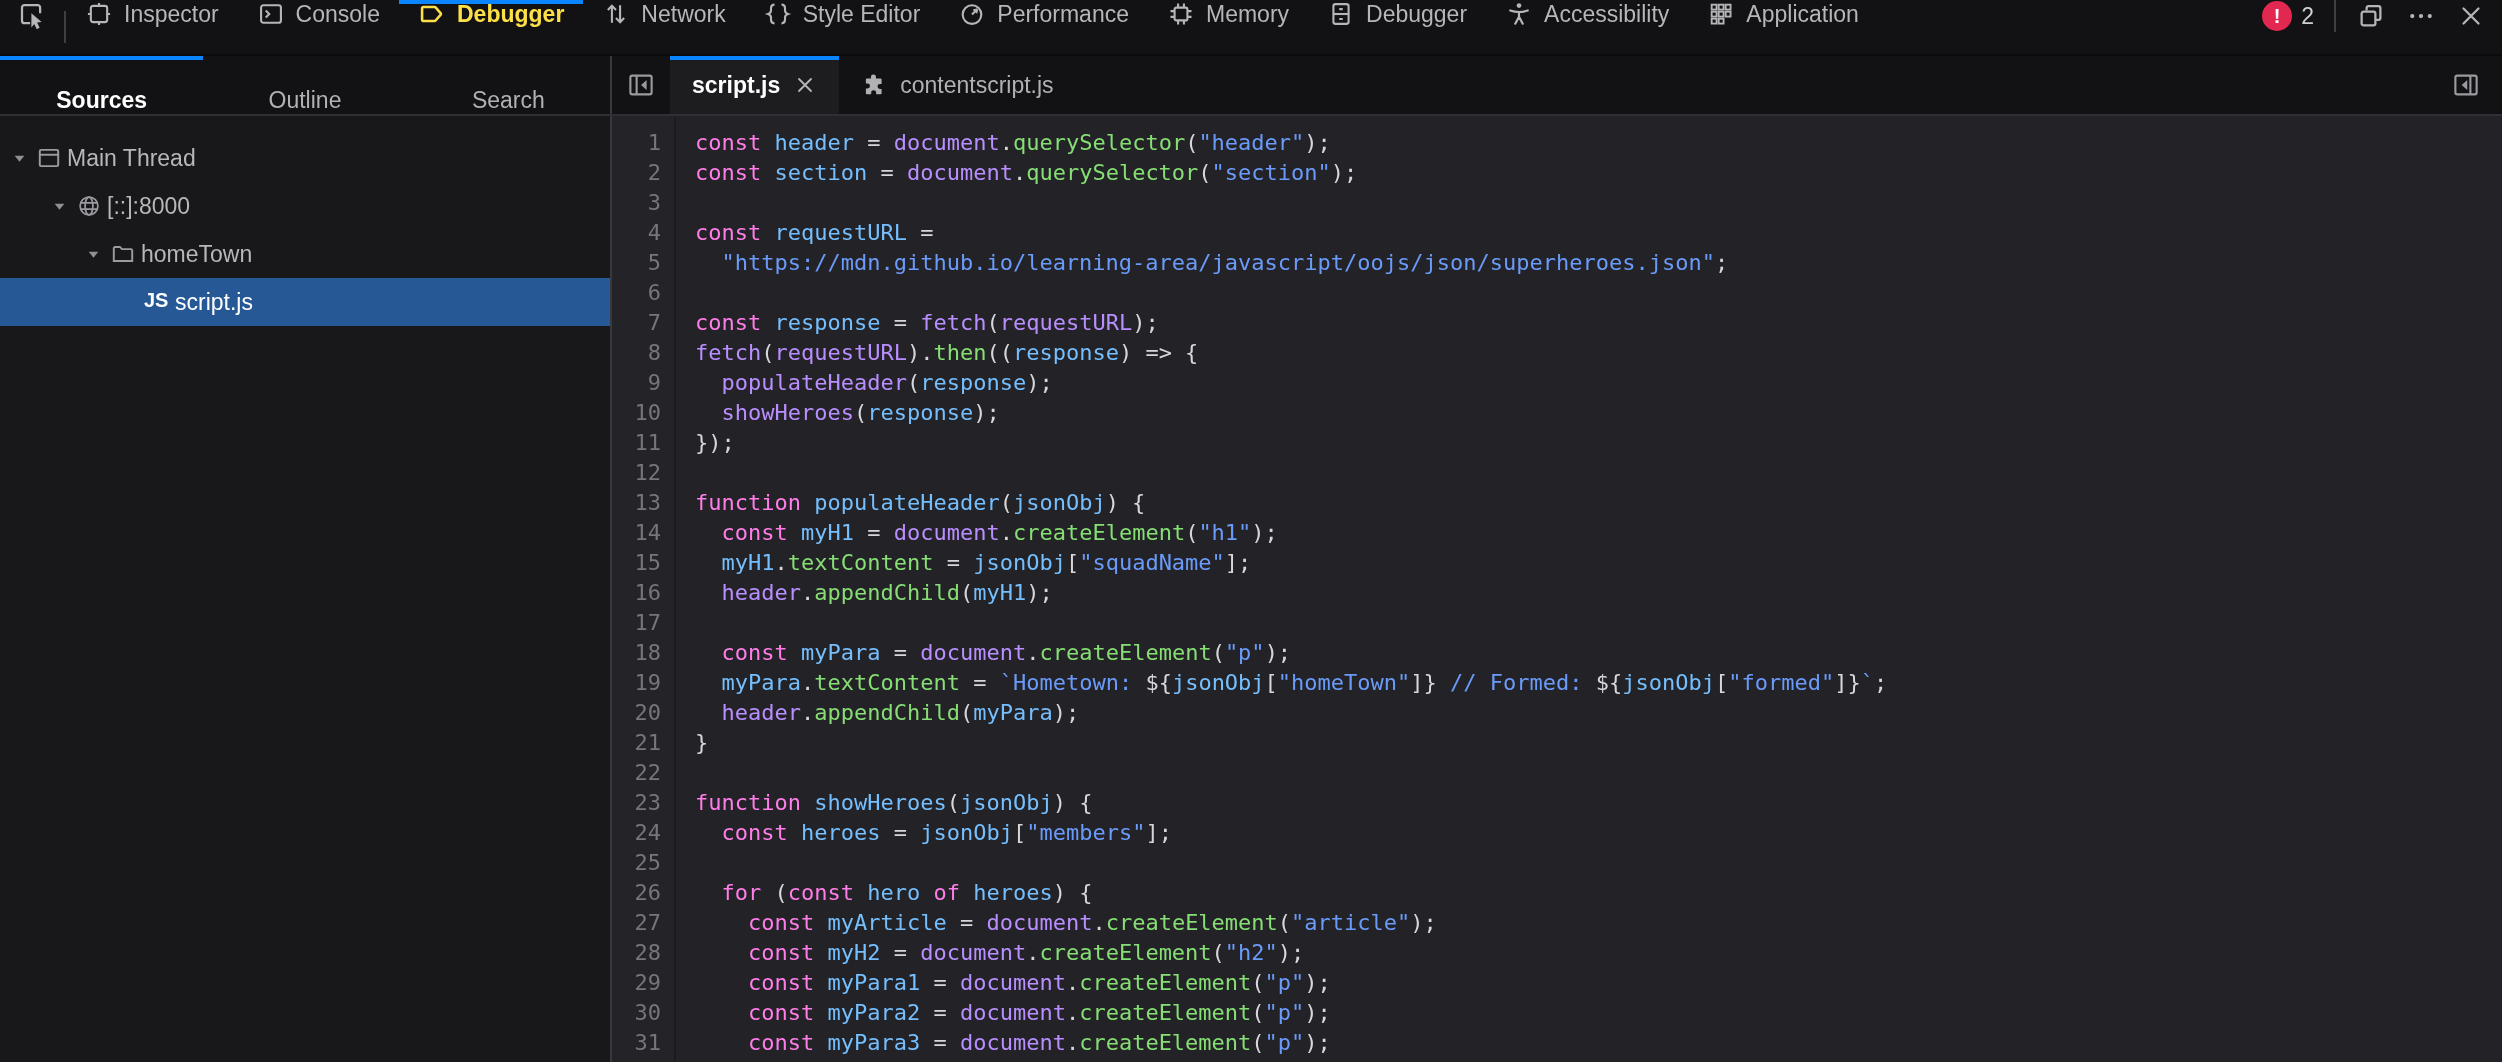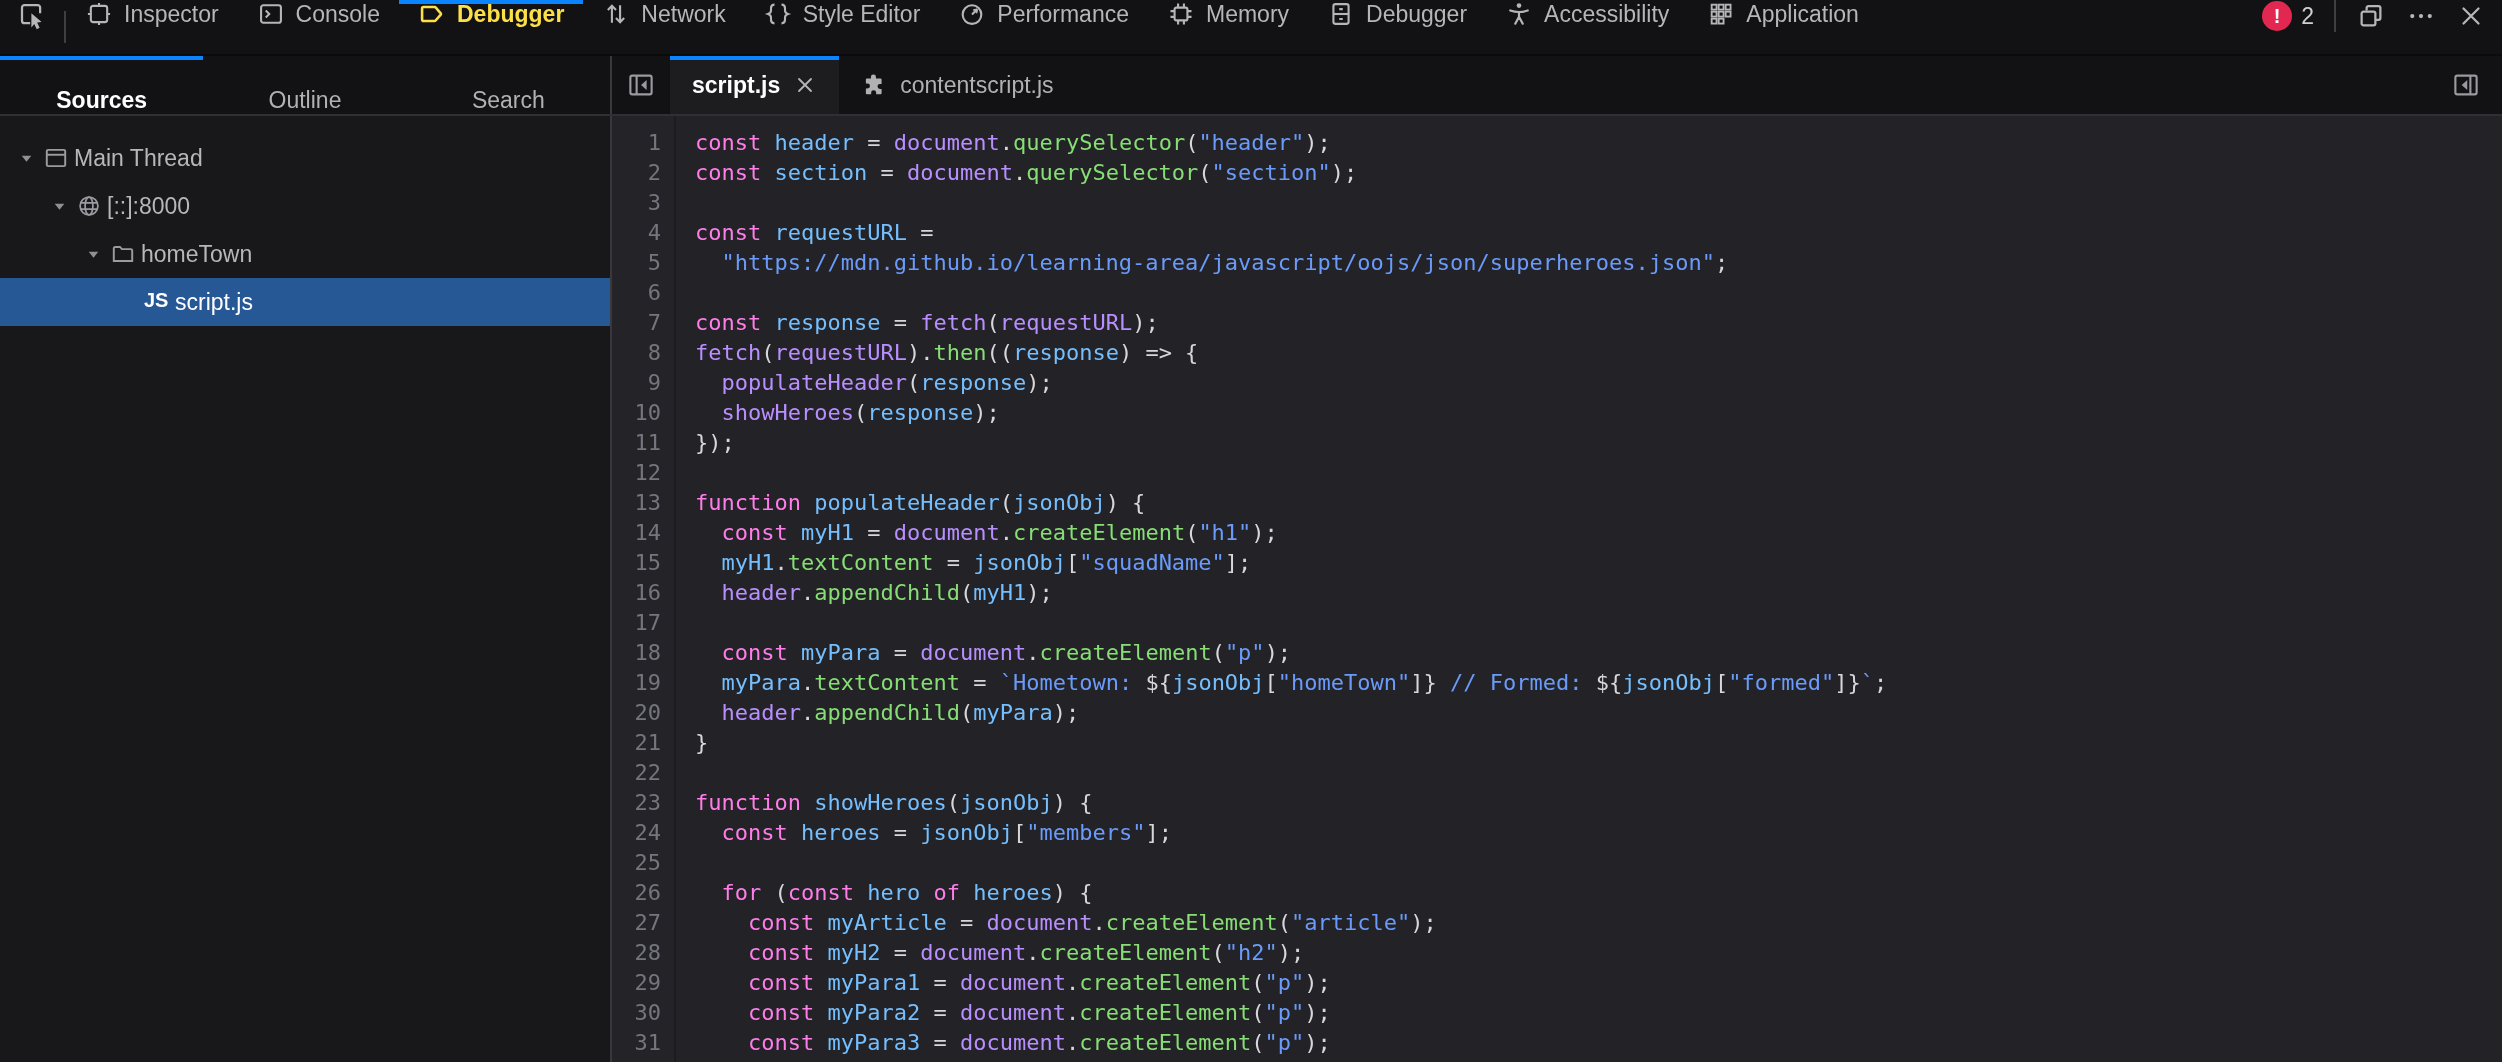--- a/index.html
+++ b/index.html
@@ -283,21 +283,21 @@
               <path d="M12.5 9.2L9.3 12l3.2 2.8z" fill="currentColor" stroke-width="1"></path>
             </svg>
           </span>
       </button>
     </div>
   </div>
 
   <div class="content">
     <aside class="sidebar">
       <div id="tree">
-          <div class="tree-row" style="padding-left: 11px;">
+          <div class="tree-row" style="padding-left: 4px;">
             <span class="slot">
               <span class="icon twisty">
                 <svg viewBox="0 0 16 16" fill="currentColor">
                   <path d="M3.5 5.5h9L8 11z"></path>
                 </svg>
               </span>
             </span>
             <span class="slot type-icon">
               <span class="icon small">
                 <svg viewBox="0 0 24 24" fill="none" stroke="currentColor" stroke-width="1.8">

